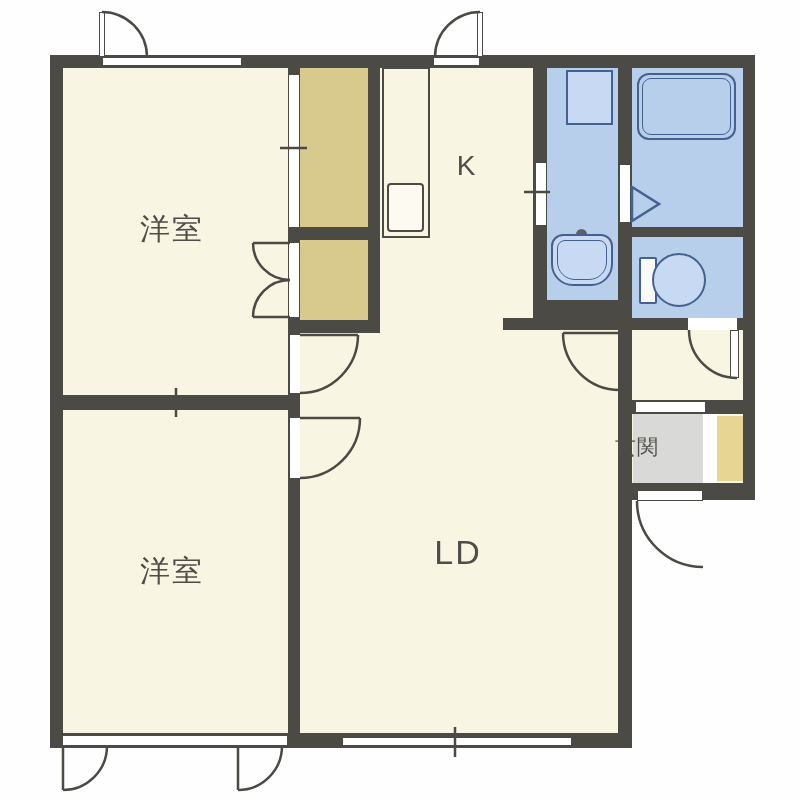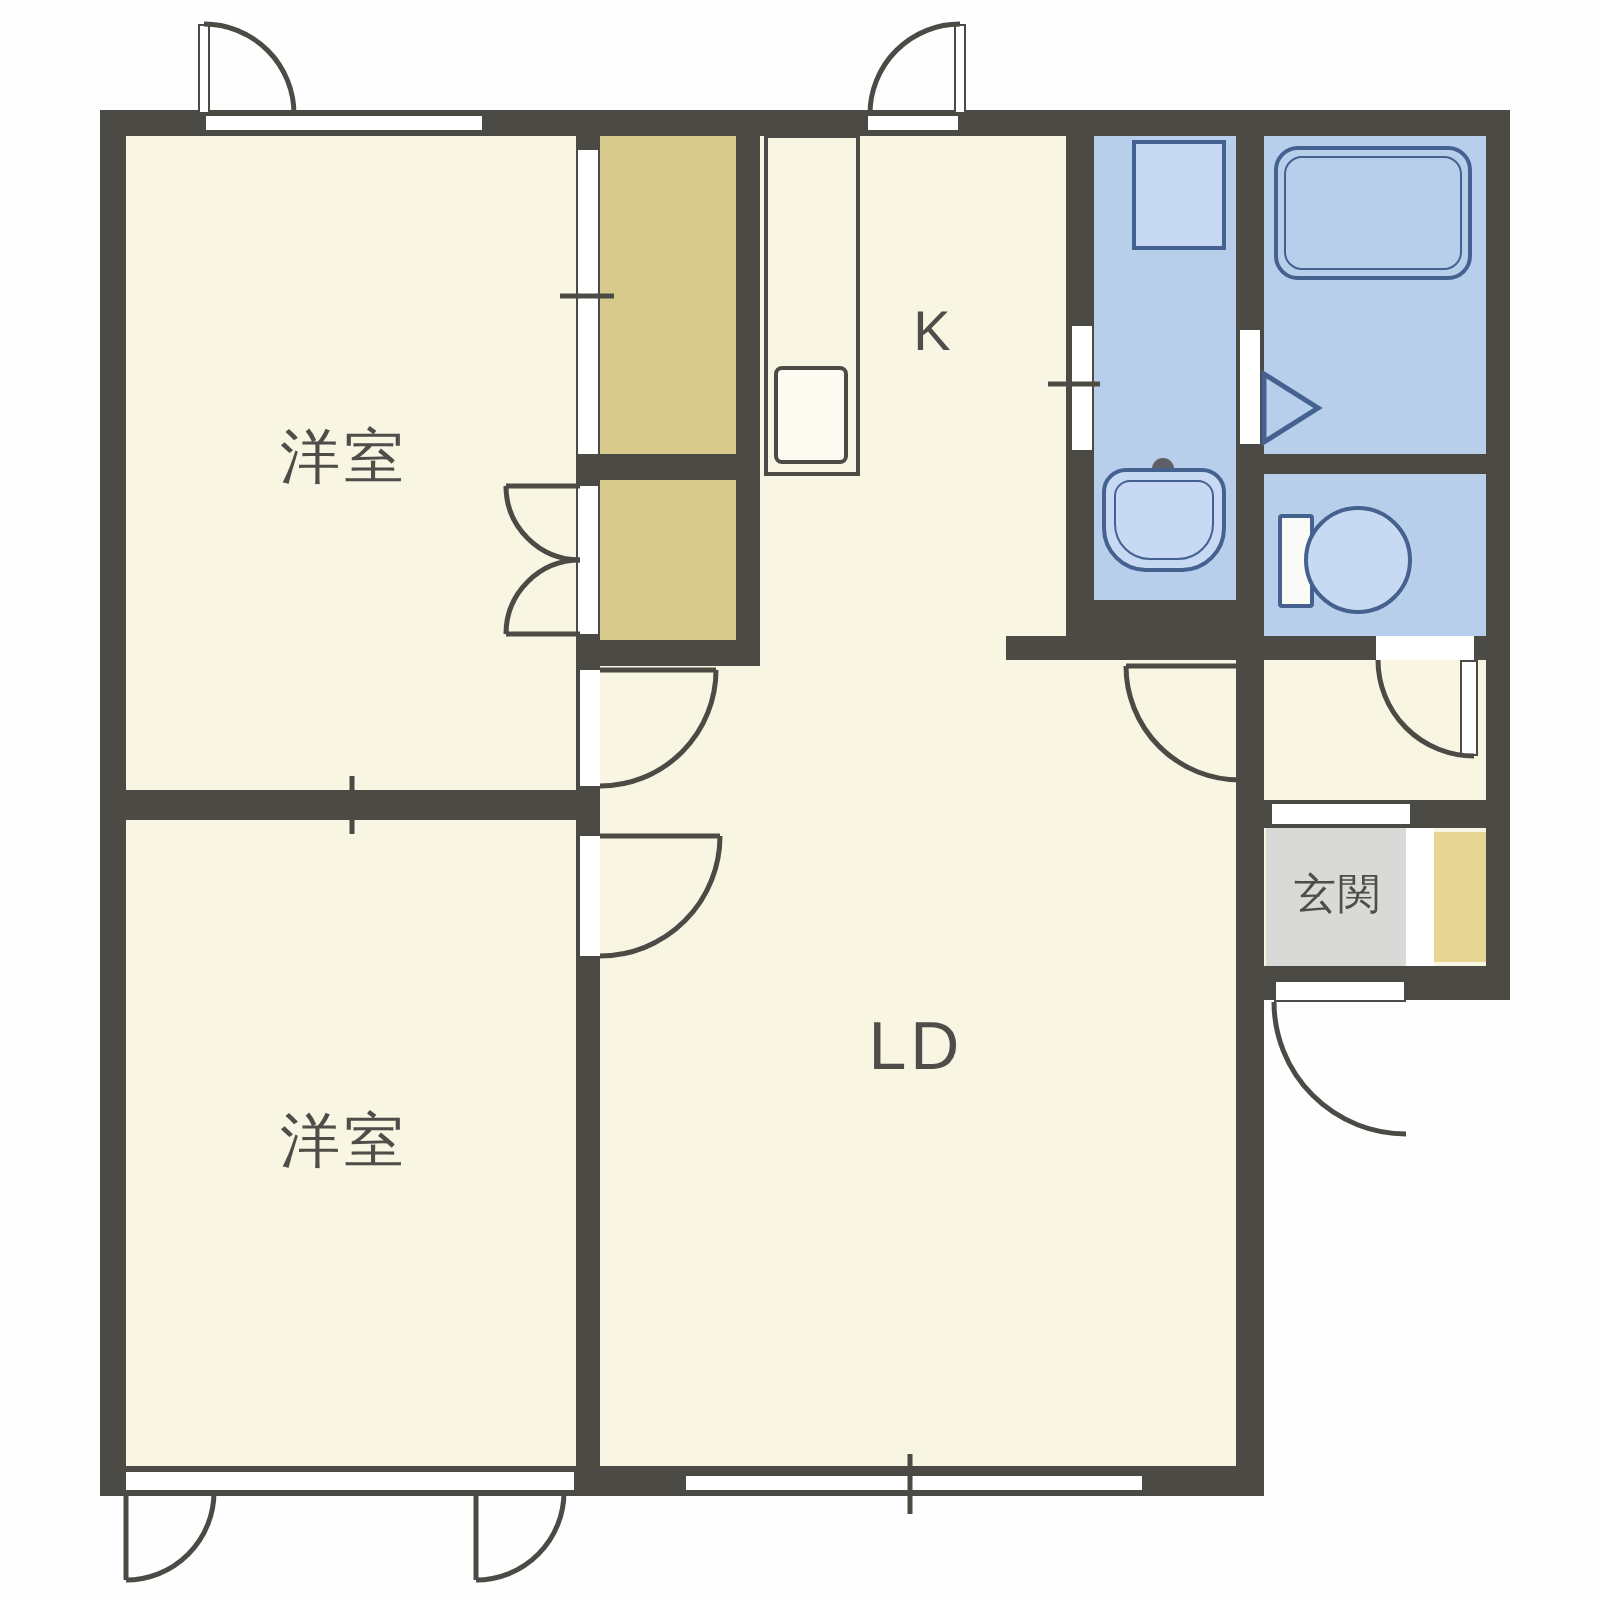--- a/index.html
+++ b/index.html
@@ -108,16 +108,16 @@
       <path d="M524,192 L550,192"></path>
       <path d="M176,388 L176,417"></path>
       <path d="M455,727 L455,757"></path>
     </g>
     <polygon points="632,187 632,221 659,204" fill="none" stroke="#44618f" stroke-width="2.5"></polygon>
   </svg>
 
   <span class="lbl" style="left:172px;top:229px;font-size:30px;">洋室</span>
   <span class="lbl" style="left:172px;top:571px;font-size:30px;">洋室</span>
   <span class="lbl" style="left:467px;top:166px;font-size:28px;">K</span>
-  <span class="lbl" style="left:458px;top:524px;font-size:34px;">LD</span>
-  <span class="lbl" style="left:669px;top:447px;font-size:21px;letter-spacing:1px;text-align:center;">玄関</span>
+  <span class="lbl" style="left:458px;top:552px;font-size:34px;">LD</span>
+  <span class="lbl" style="left:637px;top:447px;font-size:21px;letter-spacing:1px;text-align:center;">玄関</span>
 
 </div>
 
 </body></html>

